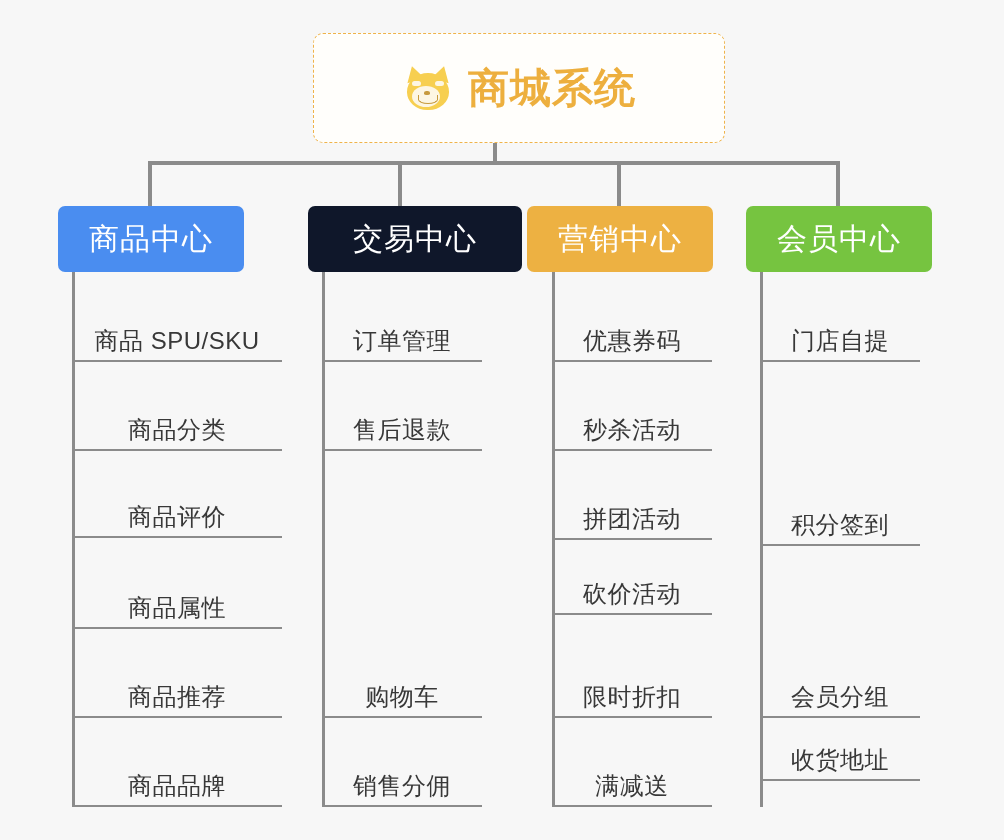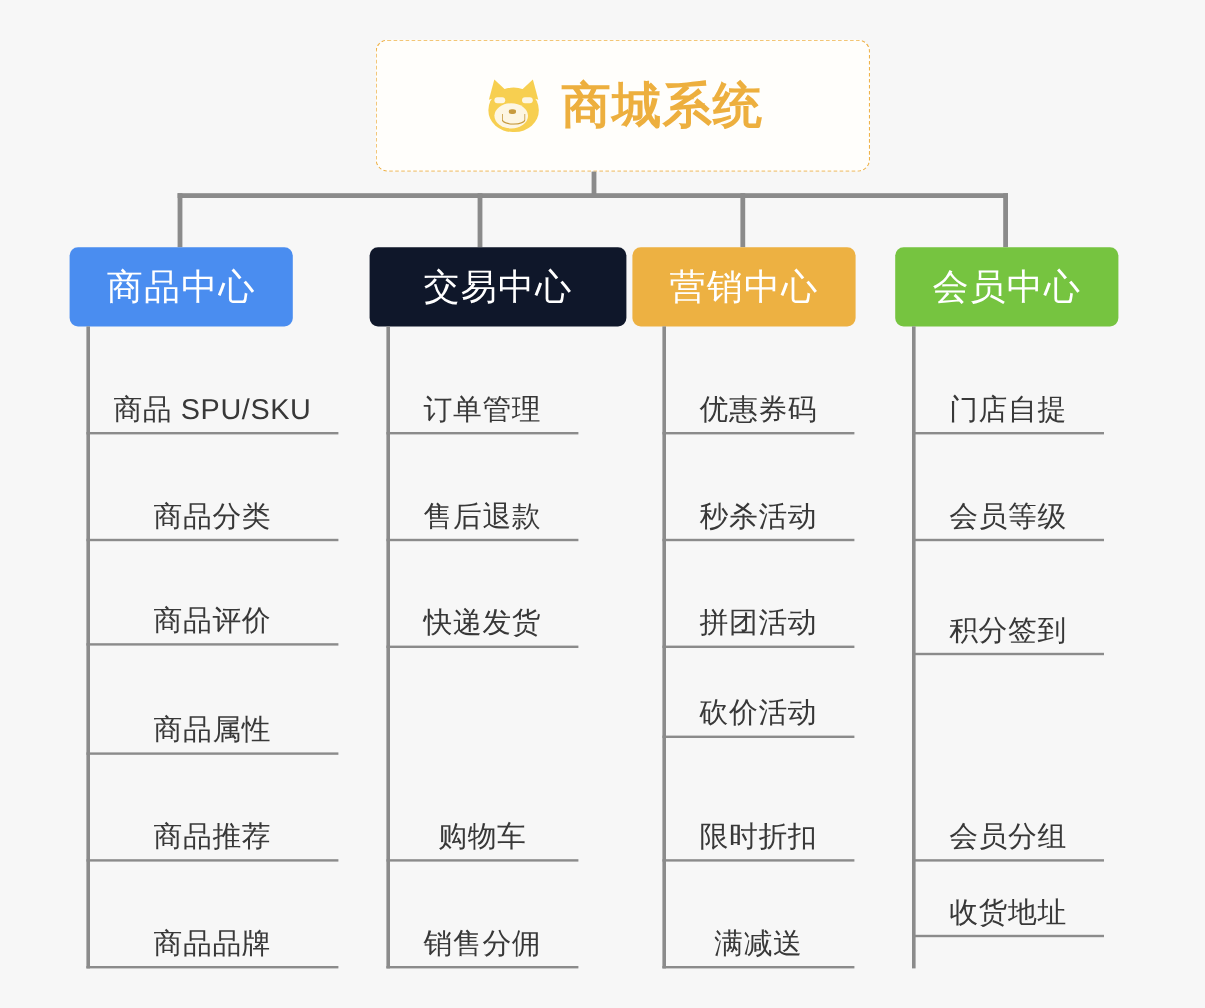--- a/index.html
+++ b/index.html
@@ -227,23 +227,20 @@
         <span>交易中心</span>
       </div>
       <div class="column" style="left: 322px; width: 170px; height: 534px;">
         <div class="spine" style="height: 535px; background: rgb(139, 139, 139);"></div>
         <div class="leaf" style="left: 0px; top: 0px; width: 160px; height: 90px; border-bottom-color: rgb(139, 139, 139);">
           <span>订单管理</span>
         </div>
         <div class="leaf" style="left: 0px; top: 89px; width: 160px; height: 90px; border-bottom-color: rgb(139, 139, 139);">
           <span>售后退款</span>
         </div>
-        <div class="leaf" style="left: 0px; top: 178px; width: 160px; height: 90px; border-bottom-color: rgb(139, 139, 139);">
-          <span>快递发货</span>
-        </div>
         <div class="leaf" style="left: 0px; top: 356px; width: 160px; height: 90px; border-bottom-color: rgb(139, 139, 139);">
           <span>购物车</span>
         </div>
         <div class="leaf" style="left: 0px; top: 445px; width: 160px; height: 90px; border-bottom-color: rgb(139, 139, 139);">
           <span>销售分佣</span>
         </div>
       </div>
       <div class="cat-box" style="left: 527px; width: 186px; background: rgb(237, 177, 66);">
         <span>营销中心</span>
       </div>
@@ -269,23 +266,20 @@
         </div>
       </div>
       <div class="cat-box" style="left: 746px; width: 186px; background: rgb(118, 196, 64);">
         <span>会员中心</span>
       </div>
       <div class="column" style="left: 760px; width: 170px; height: 534px;">
         <div class="spine" style="height: 535px; background: rgb(139, 139, 139);"></div>
         <div class="leaf" style="left: 0px; top: 0px; width: 160px; height: 90px; border-bottom-color: rgb(139, 139, 139);">
           <span>门店自提</span>
         </div>
-        <div class="leaf" style="left: 0px; top: 89px; width: 160px; height: 90px; border-bottom-color: rgb(139, 139, 139);">
-          <span>会员等级</span>
-        </div>
         <div class="leaf" style="left: 0px; top: 178px; width: 160px; height: 96px; border-bottom-color: rgb(139, 139, 139);">
           <span>积分签到</span>
         </div>
         <div class="leaf" style="left: 0px; top: 356px; width: 160px; height: 90px; border-bottom-color: rgb(139, 139, 139);">
           <span>会员分组</span>
         </div>
         <div class="leaf" style="left: 0px; top: 445px; width: 160px; height: 64px; border-bottom-color: rgb(139, 139, 139);">
           <span>收货地址</span>
         </div>
       </div>

